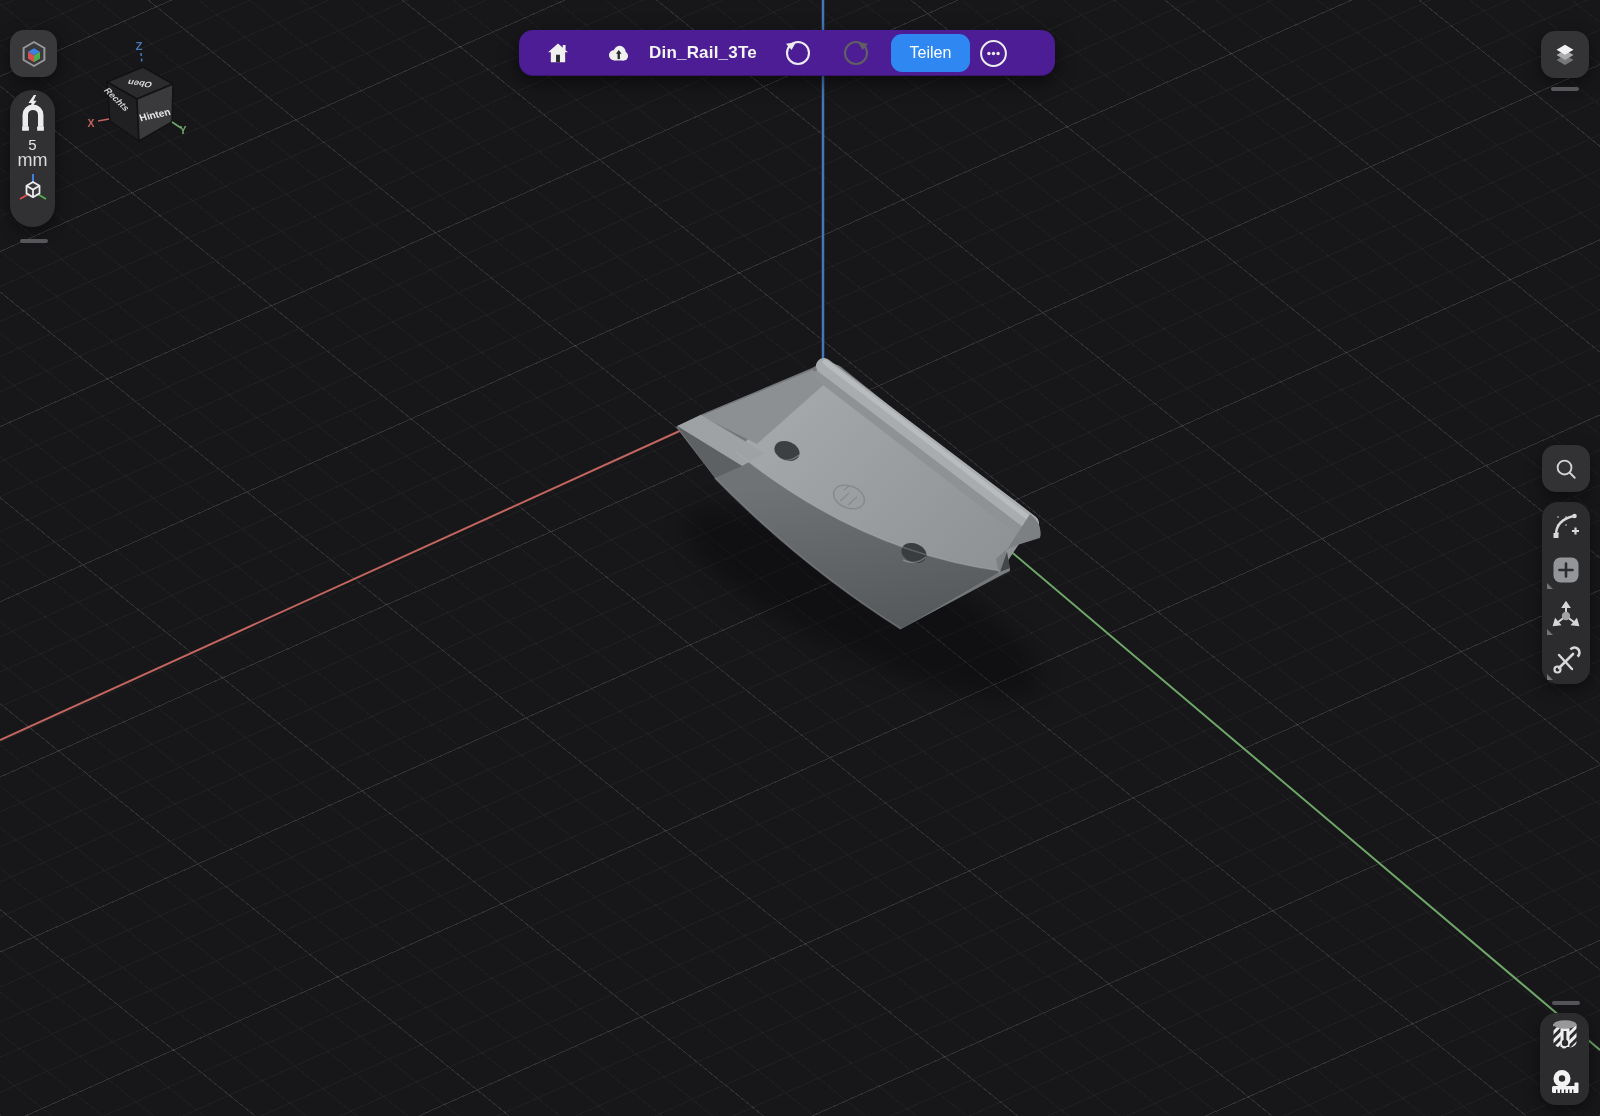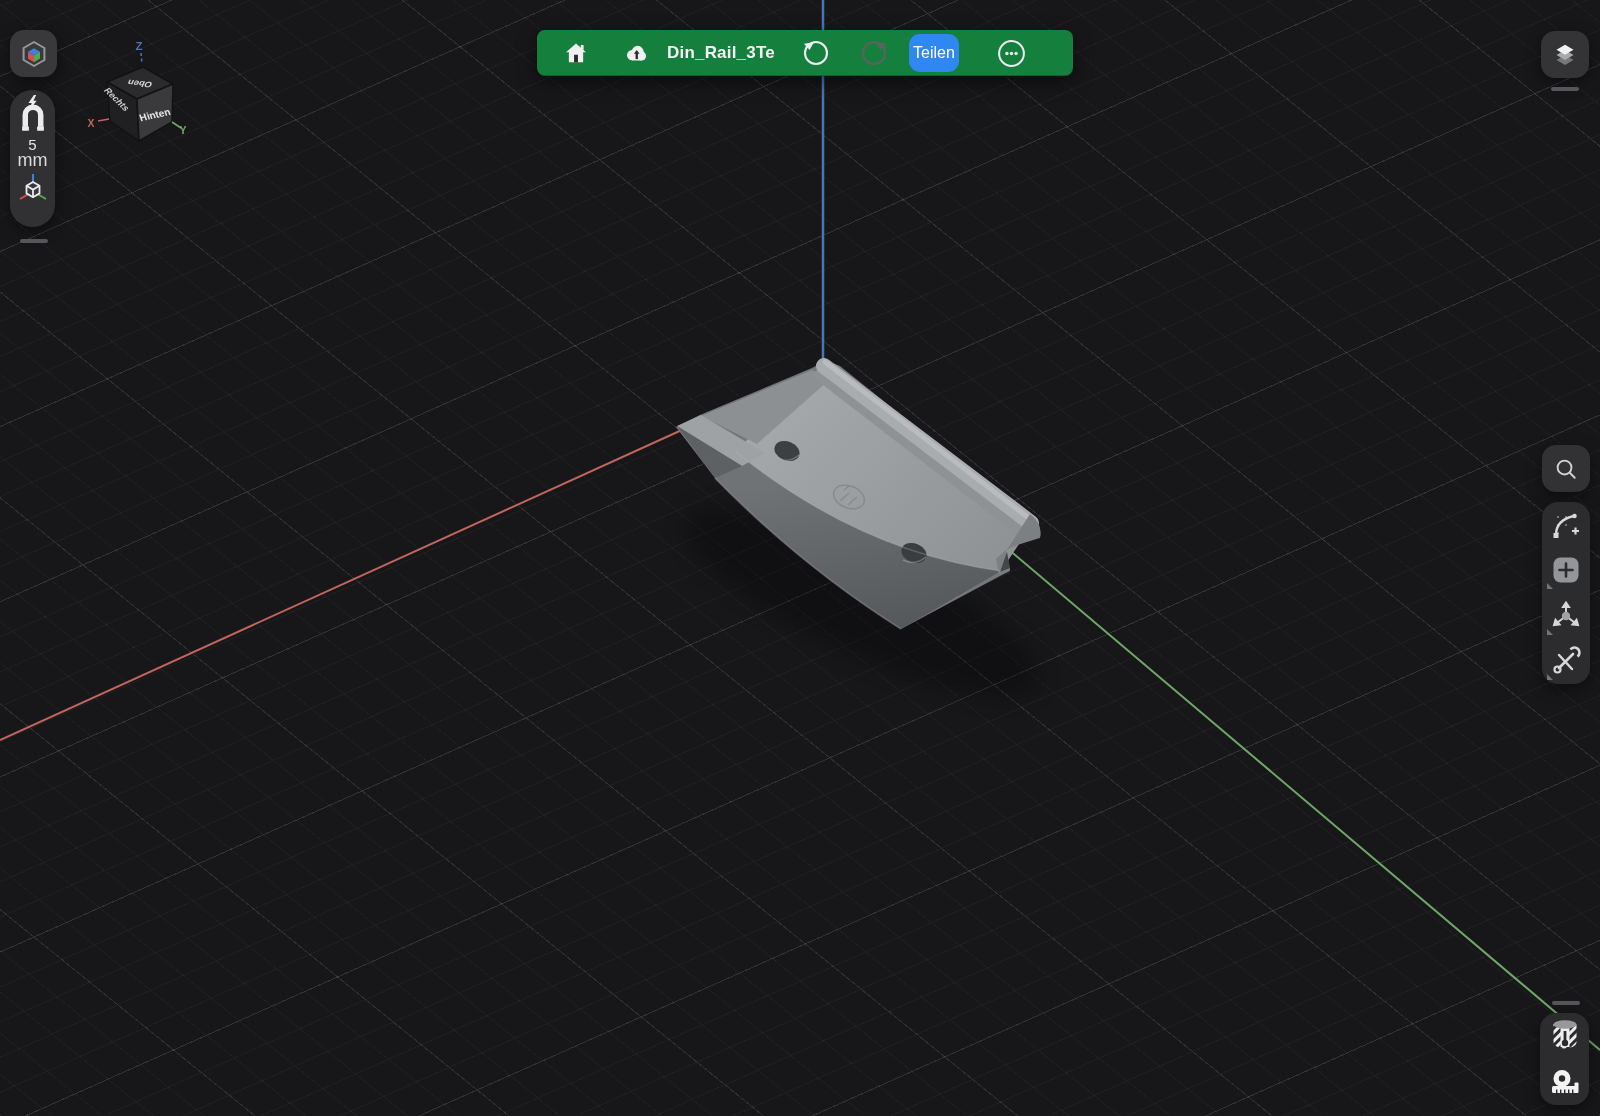--- a/index.html
+++ b/index.html
@@ -26,34 +26,33 @@
   .btn,.panel{
     position:absolute;background:#313134;border:none;border-radius:14px;
     box-shadow:0 5px 16px rgba(0,0,0,.45);
   }
   .btn{display:flex;align-items:center;justify-content:center;cursor:pointer;padding:0;}
   .panel{background:#2c2c2e;border-radius:16px;}
   .handle{position:absolute;height:4px;width:28px;border-radius:2px;background:#55555a;}
 
   #toolbar{
     position:absolute;left:519px;top:30px;width:536px;height:46px;
-    background:#15803d;border-radius:8px;
+    background:#4c1d95;border-radius:14px;
     box-shadow:0 6px 18px rgba(0,0,0,.5), inset 0 -1px 0 rgba(0,0,0,.25);
-    margin-left:18px;
   }
   #toolbar .tbtn{
     position:absolute;top:0;height:46px;width:30px;display:flex;align-items:center;
     justify-content:center;background:transparent;border:none;cursor:pointer;padding:0;
   }
   #doc-title{
     position:absolute;left:130px;top:0;height:46px;display:flex;align-items:center;
     color:#f4f4f5;font-size:17px;font-weight:700;letter-spacing:.2px;
   }
   #share-btn{
-    position:absolute;left:372px;top:4px;width:50px;height:38px;border:none;cursor:pointer;
+    position:absolute;left:372px;top:4px;width:79px;height:38px;border:none;cursor:pointer;
     border-radius:11px;color:#fff;font-size:16px;font-family:inherit;
     display:flex;align-items:center;justify-content:center;
   }
   #snap-panel{
     left:10px;top:90px;width:45px;height:137px;border-radius:22px;background:#313134;
     display:flex;flex-direction:column;align-items:center;justify-content:flex-start;
   }
   #snap-panel .val{color:#e6e6e8;font-size:15px;line-height:17px;}
   #snap-panel .unit{color:#dcdcde;font-size:18px;line-height:15px;}
   #right-panel{left:1542px;top:502px;width:48px;height:182px;display:flex;flex-direction:column;}

